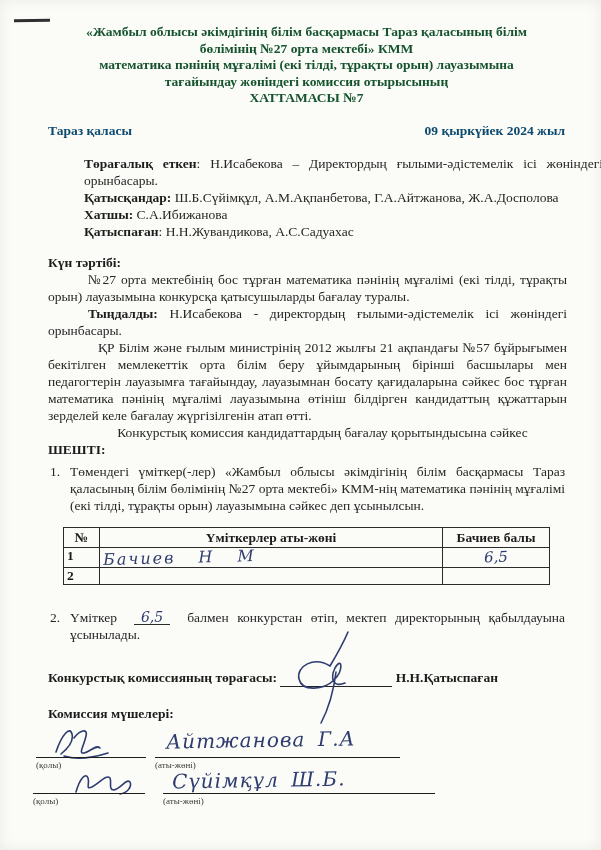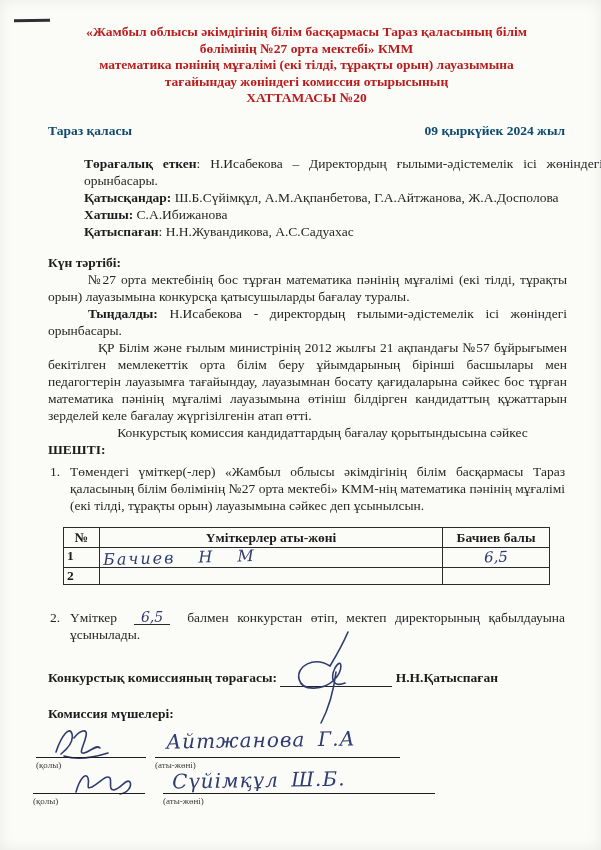--- a/index.html
+++ b/index.html
@@ -2,21 +2,21 @@
 <html><head>
 <meta charset="utf-8">
 <style>
   html,body{margin:0;padding:0;background:#e8e8e6;}
   .page{position:relative;width:601px;height:850px;background:#fbfbf8;
         font-family:"Liberation Serif","DejaVu Serif",serif;color:#262626;
         overflow:hidden;box-shadow:inset 0 0 14px rgba(0,0,0,0.07);}
   .abs{position:absolute;}
   .b{font-weight:bold;color:#1c1c1c;}
   .title-block{left:48px;top:24px;width:517px;text-align:center;
-               font-weight:bold;font-size:13.5px;line-height:16.5px;color:#b91c1c;}
+               font-weight:bold;font-size:13.5px;line-height:16.5px;color:#14532d;}
   .meta-row{left:48px;top:123px;width:517px;display:flex;
             justify-content:space-between;font-weight:bold;font-size:13.5px;color:#0c4a6e;}
   .para{font-size:13.5px;line-height:17px;text-align:justify;margin:0;}
   .ind40{text-indent:40px;}
   .ind50{text-indent:50px;}
   .ind30{text-indent:30px;text-align:center;}
   .list-item{display:flex;font-size:13.5px;line-height:17px;}
   .list-num{width:20px;flex:0 0 20px;}
   .list-text{flex:1;text-align:justify;}
   table.score{border-collapse:collapse;table-layout:fixed;width:477px;}
@@ -45,21 +45,21 @@
 
 <div class="page">
 
   <div class="abs corner-dash"></div>
 
   <div class="abs title-block">
     <div>«Жамбыл облысы әкімдігінің білім басқармасы  Тараз қаласының білім</div>
     <div>бөлімінің  №27 орта мектебі»  КММ</div>
     <div>математика пәнінің мұғалімі (екі тілді, тұрақты орын) лауазымына</div>
     <div>тағайындау жөніндегі комиссия отырысының</div>
-    <div>ХАТТАМАСЫ №20</div>
+    <div>ХАТТАМАСЫ №7</div>
   </div>
 
   <div class="abs meta-row">
     <span>Тараз қаласы</span>
     <span>09 қыркүйек 2024 жыл</span>
   </div>
 
   <div class="abs" style="left:48px;top:155px;width:519px;margin-left:36px;">
     <p class="para"><span class="b">Төрағалық еткен</span><span>: Н.Исабекова – Директордың ғылыми-әдістемелік ісі жөніндегі орынбасары.</span></p>
     <p class="para"><span class="b">Қатысқандар:</span><span> Ш.Б.Сүйімқұл, А.М.Ақпанбетова, Г.А.Айтжанова, Ж.А.Досполова</span></p>

